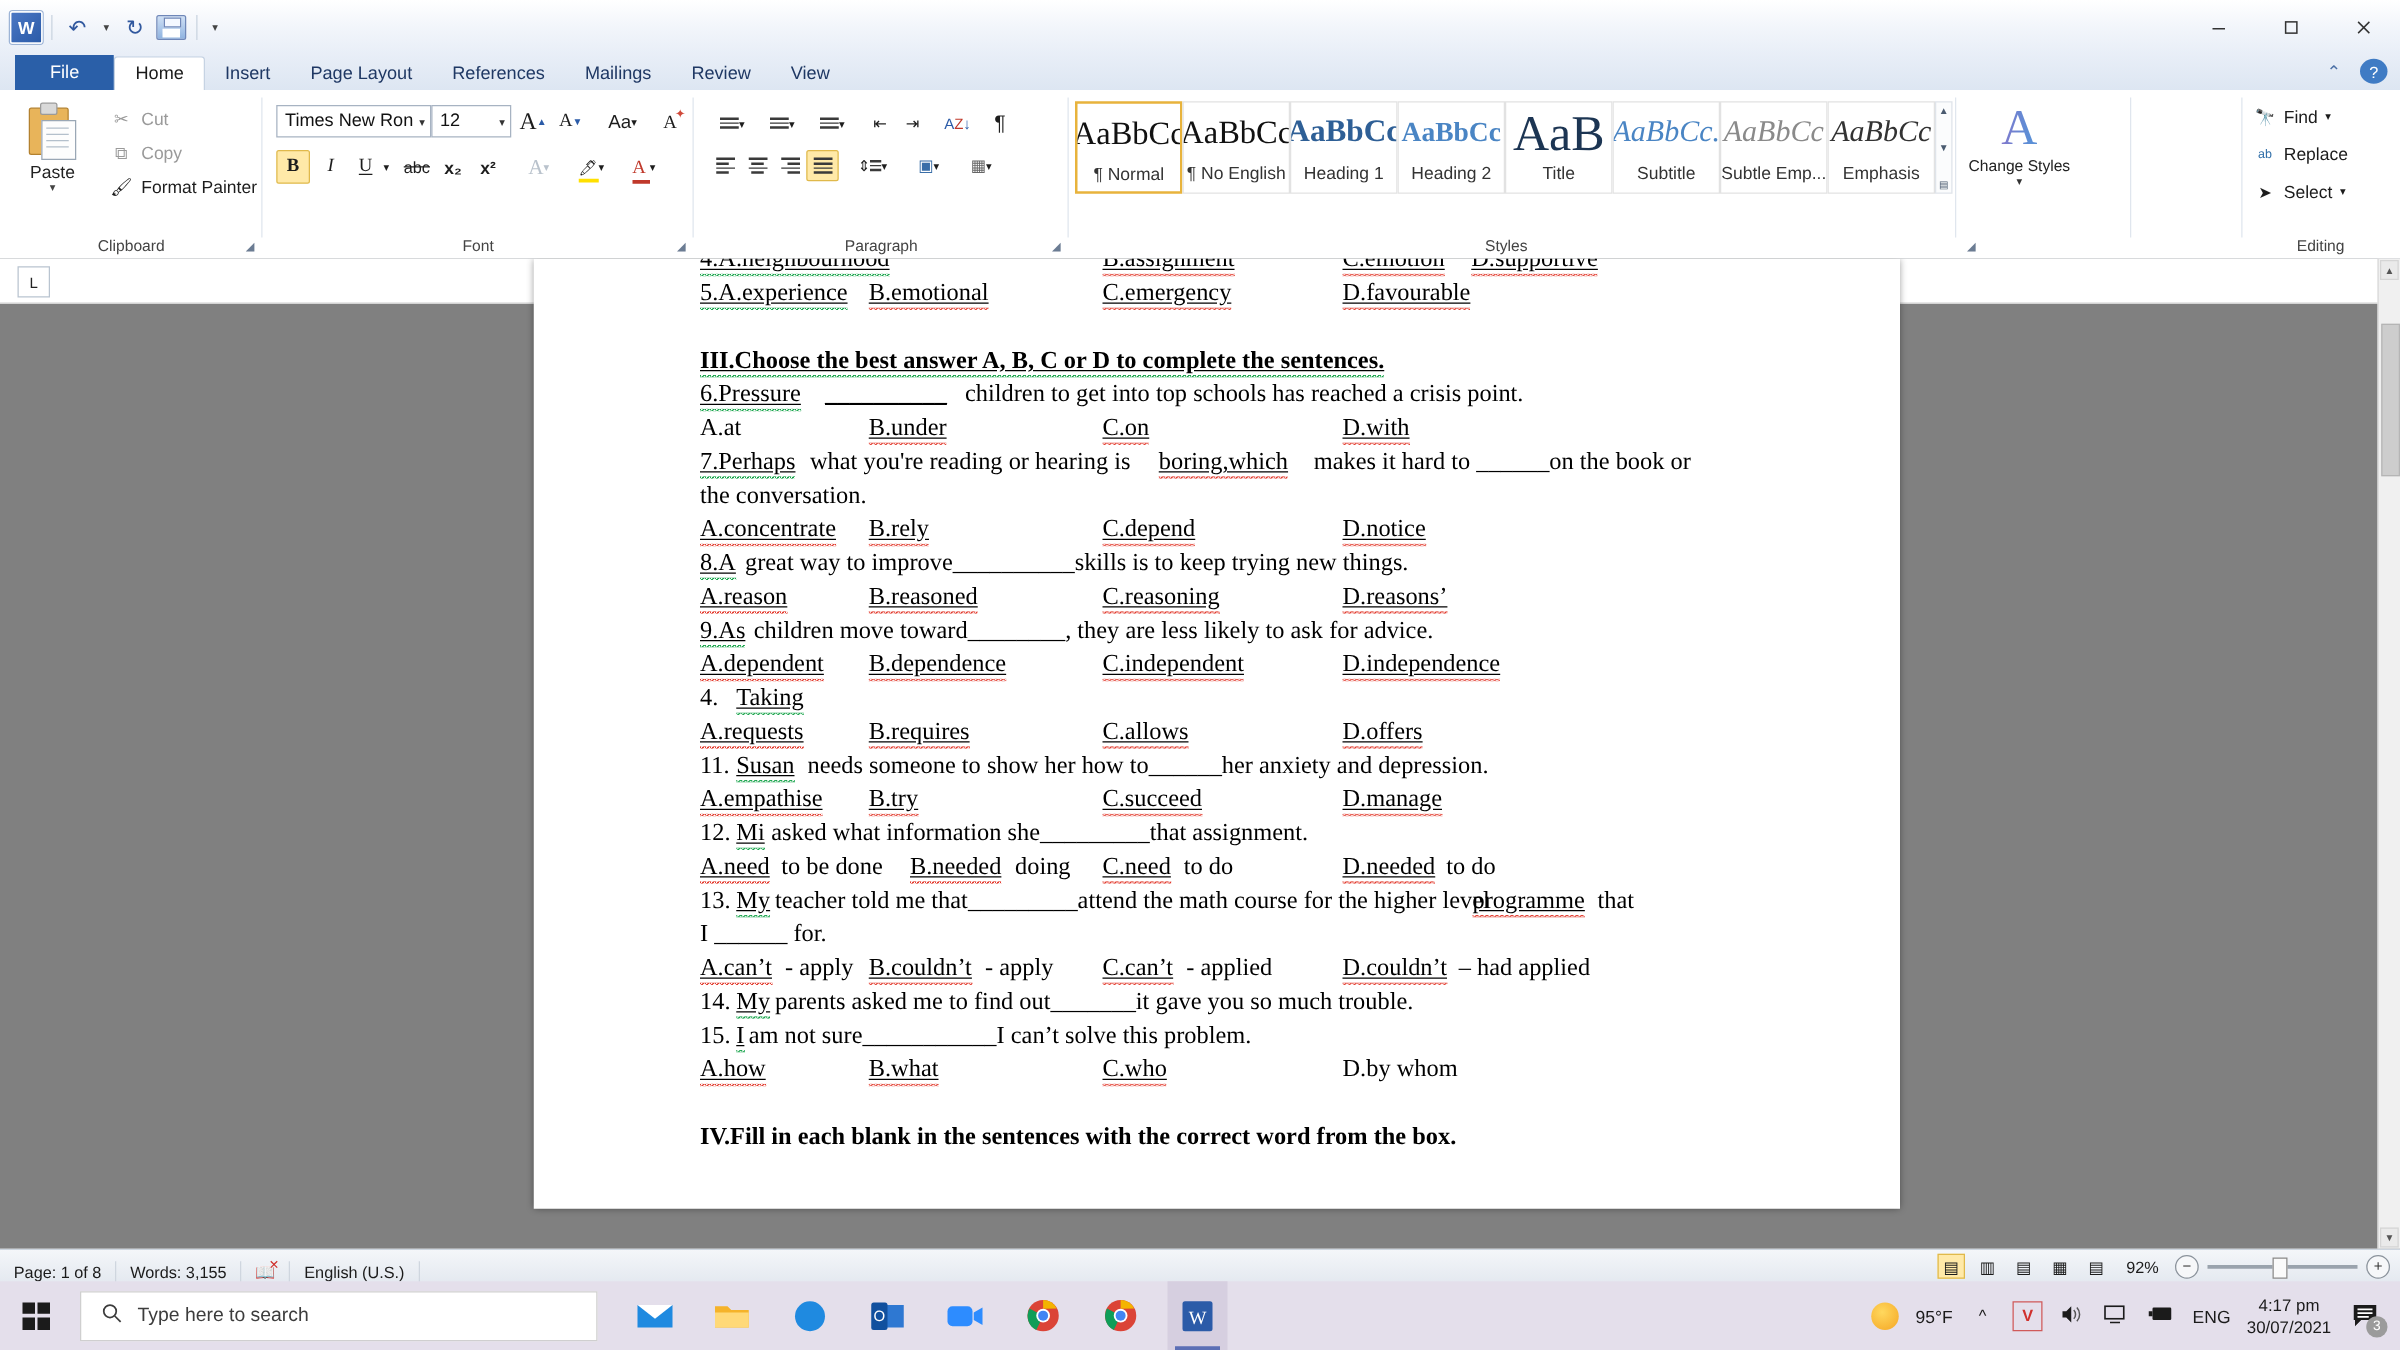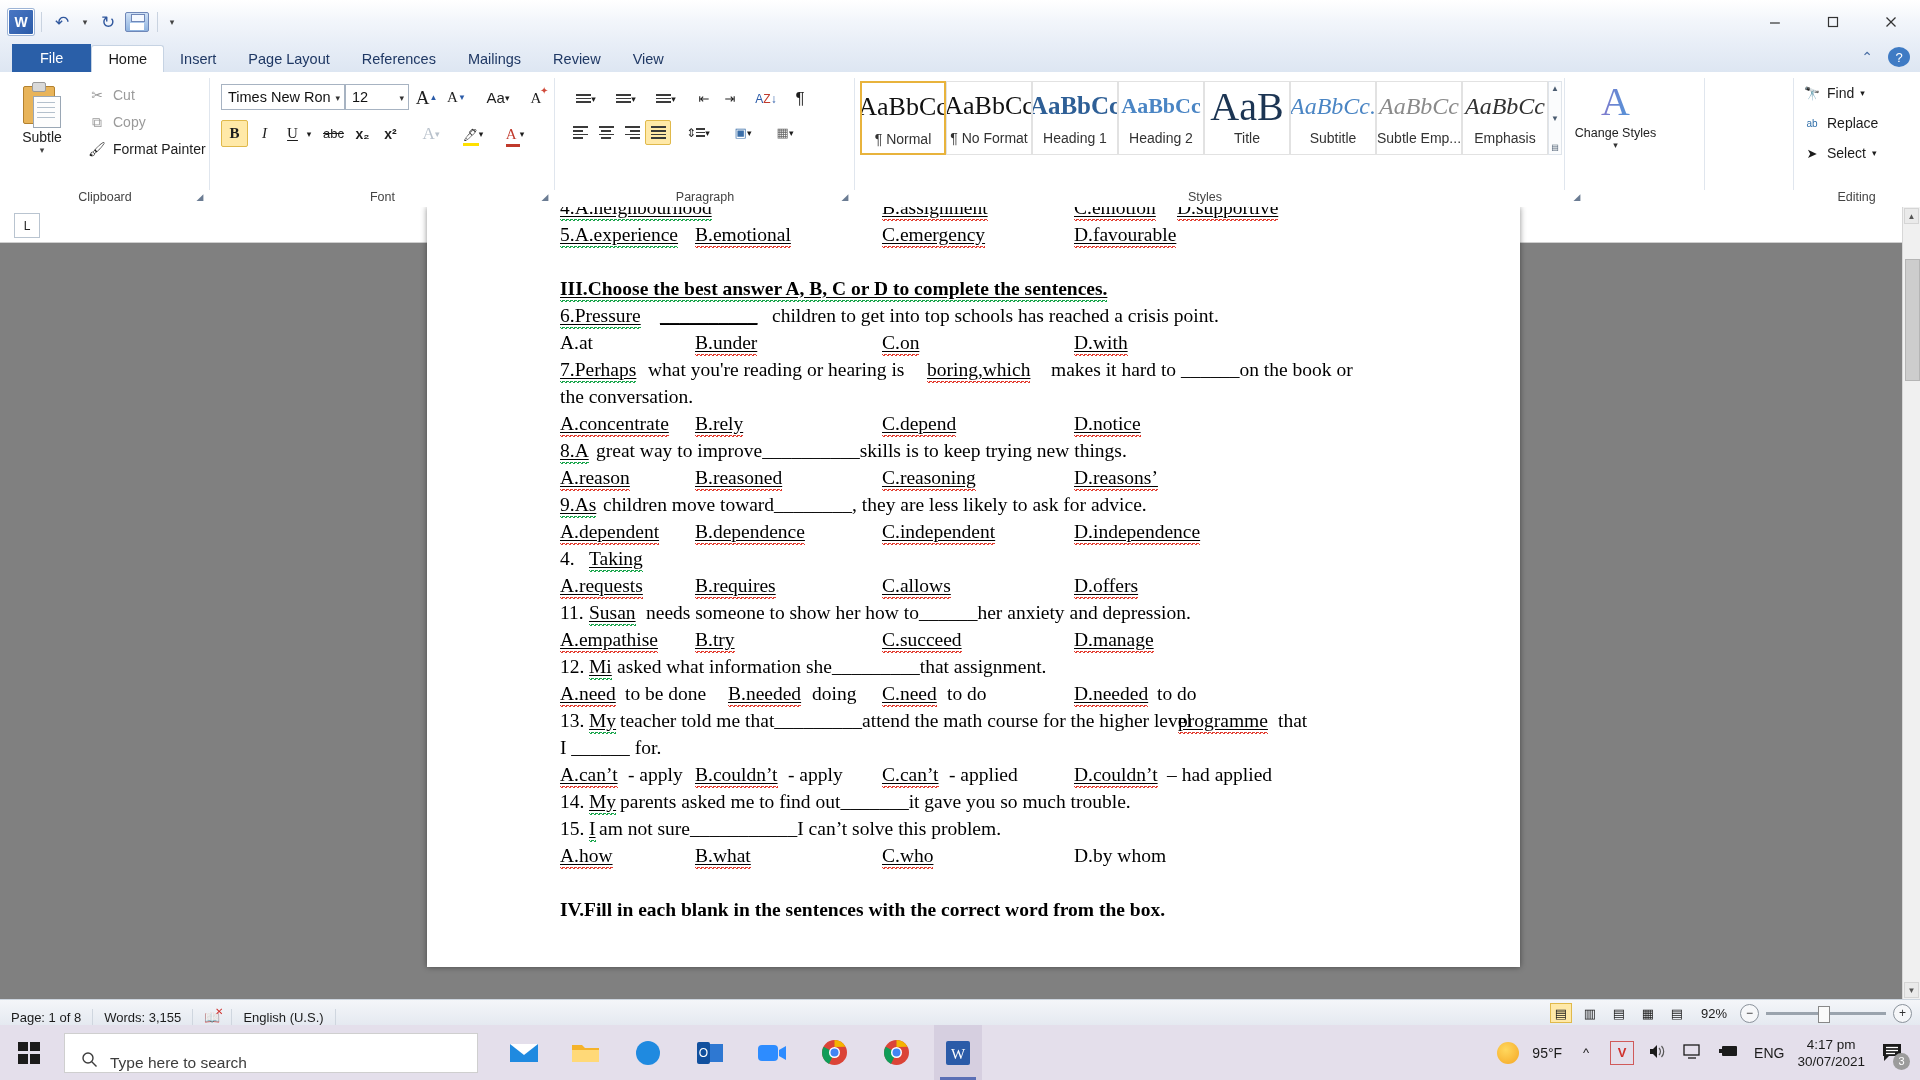--- a/index.html
+++ b/index.html
@@ -138,21 +138,21 @@
   .zthumb{position:absolute;left:52px;top:-6px;width:10px;height:15px;background:#fafafa;border:1px solid #888;}
   .zcirc{width:17px;height:17px;border-radius:50%;border:1px solid #8a929b;background:#f6f7f9;
     display:flex;align-items:center;justify-content:center;font-size:12px;color:#333;}
 
   
   .taskbar{position:absolute;left:0;top:1025px;width:1920px;height:55px;background:#e4dfeb;}
   .startbtn{position:absolute;left:0;top:0;width:58px;height:55px;display:flex;align-items:center;justify-content:center;}
   .winlogo{width:22px;height:22px;display:grid;grid-template-columns:1fr 1fr;grid-template-rows:1fr 1fr;gap:2.5px;}
   .winlogo i{background:#1b1b1b;display:block;}
   .searchbox{position:absolute;left:64px;top:8px;width:414px;height:40px;background:#fff;border:1px solid #cfcfcf;
-    display:flex;align-items:flex-end;gap:12px;padding-left:16px;box-sizing:border-box;font-size:15.5px;color:#3c3c3c;}
+    display:flex;align-items:center;gap:12px;padding-left:16px;box-sizing:border-box;font-size:15.5px;color:#3c3c3c;}
   .tbicons{position:absolute;left:500px;top:0;display:flex;align-items:center;height:55px;gap:14px;}
   .tbi{width:48px;height:55px;display:flex;align-items:center;justify-content:center;position:relative;}
   .tbi.active{background:#d6cfe0;}
   .tbi.active:after{content:"";position:absolute;bottom:0;left:6px;right:6px;height:3px;background:#5b6fb5;}
   .tray{position:absolute;right:0;top:0;height:55px;display:flex;align-items:center;gap:13px;padding-right:12px;font-size:14px;color:#1b1b1b;}
   .clock{text-align:center;line-height:17px;font-size:13.5px;}
   .notif{position:relative;width:30px;height:30px;display:flex;align-items:center;justify-content:center;}
   .badge{position:absolute;right:-2px;bottom:-2px;width:17px;height:17px;border-radius:50%;background:#9b9b9b;color:#fff;
     font-size:11px;display:flex;align-items:center;justify-content:center;}
   .sun{width:22px;height:22px;border-radius:50%;background:radial-gradient(circle at 40% 35%,#ffd85e,#f5a623);}
@@ -219,21 +219,21 @@
         <div class="clipicon">
           <div class="clipbody"></div>
             <div class="clipclip"></div>
           <div class="clippaper">
               <i style="top:5px"></i>
               <i style="top:10px"></i>
               <i style="top:15px"></i>
               <i style="top:20px"></i>
             </div>
         </div>
-        <div class="pastelbl">Subtle</div>
+        <div class="pastelbl">Paste</div>
         <div class="pastearrow">▾</div>
       </div>
       <div class="cmdrow" style="left:88px;top:14px">
         <span class="cmdicon">✂</span>
         <span>Cut</span>
       </div>
       <div class="cmdrow" style="left:88px;top:41px">
         <span class="cmdicon">⧉</span>
         <span>Copy</span>
       </div>
@@ -399,21 +399,21 @@
       <div class="gdiv" style="right:0"></div>
     </div>
 
     <div class="group" style="left:855px;width:850px">
       <div class="stylebox sel" style="left:5px">
         <div class="stylepv" style="font-size:26px;color:#111">AaBbCc</div>
         <div class="stylenm">¶ Normal</div>
       </div>
       <div class="stylebox" style="left:91px">
         <div class="stylepv" style="font-size:26px;color:#111">AaBbCc</div>
-        <div class="stylenm">¶ No Format</div>
+        <div class="stylenm">¶ No English</div>
       </div>
       <div class="stylebox" style="left:177px">
         <div class="stylepv" style="font-size:25px;color:#2e5f96;font-weight:bold">AaBbCc</div>
         <div class="stylenm">Heading 1</div>
       </div>
       <div class="stylebox" style="left:263px">
         <div class="stylepv" style="font-size:22px;color:#4a85c4;font-weight:bold">AaBbCc</div>
         <div class="stylenm">Heading 2</div>
       </div>
       <div class="stylebox" style="left:349px">

